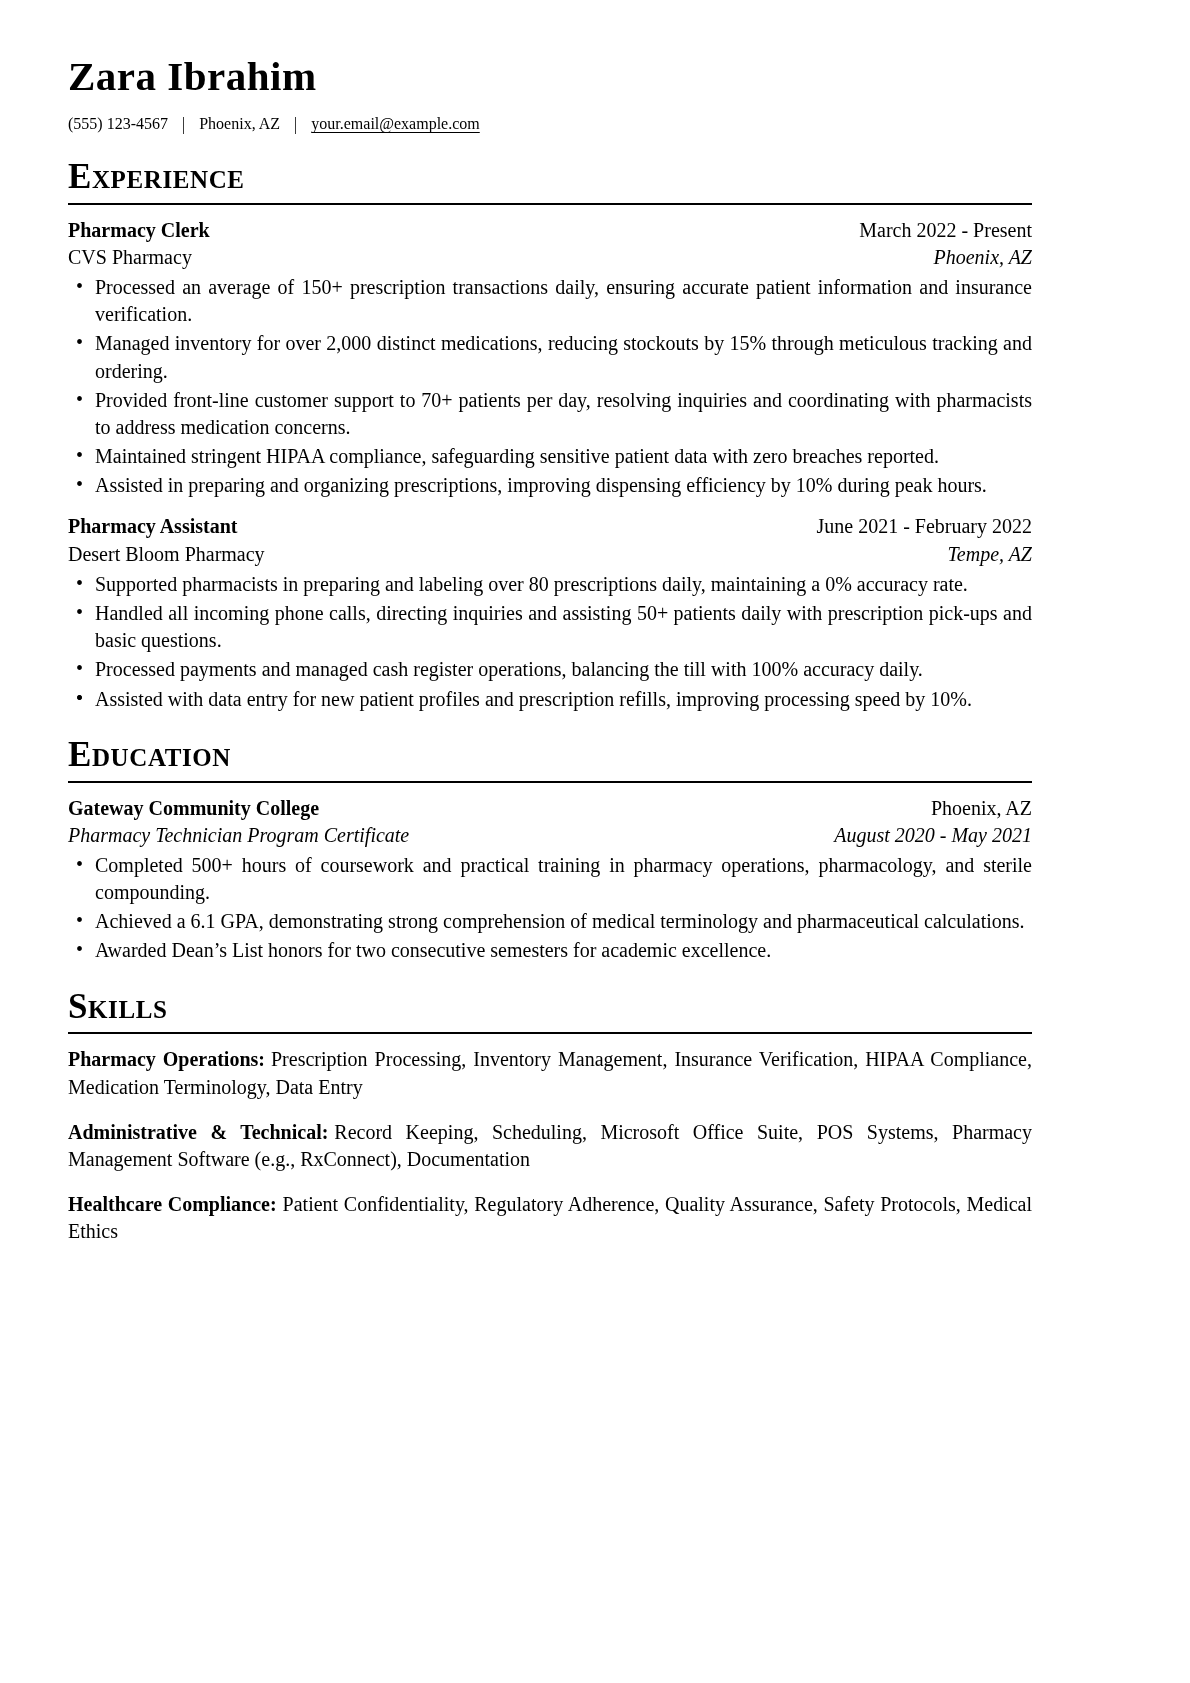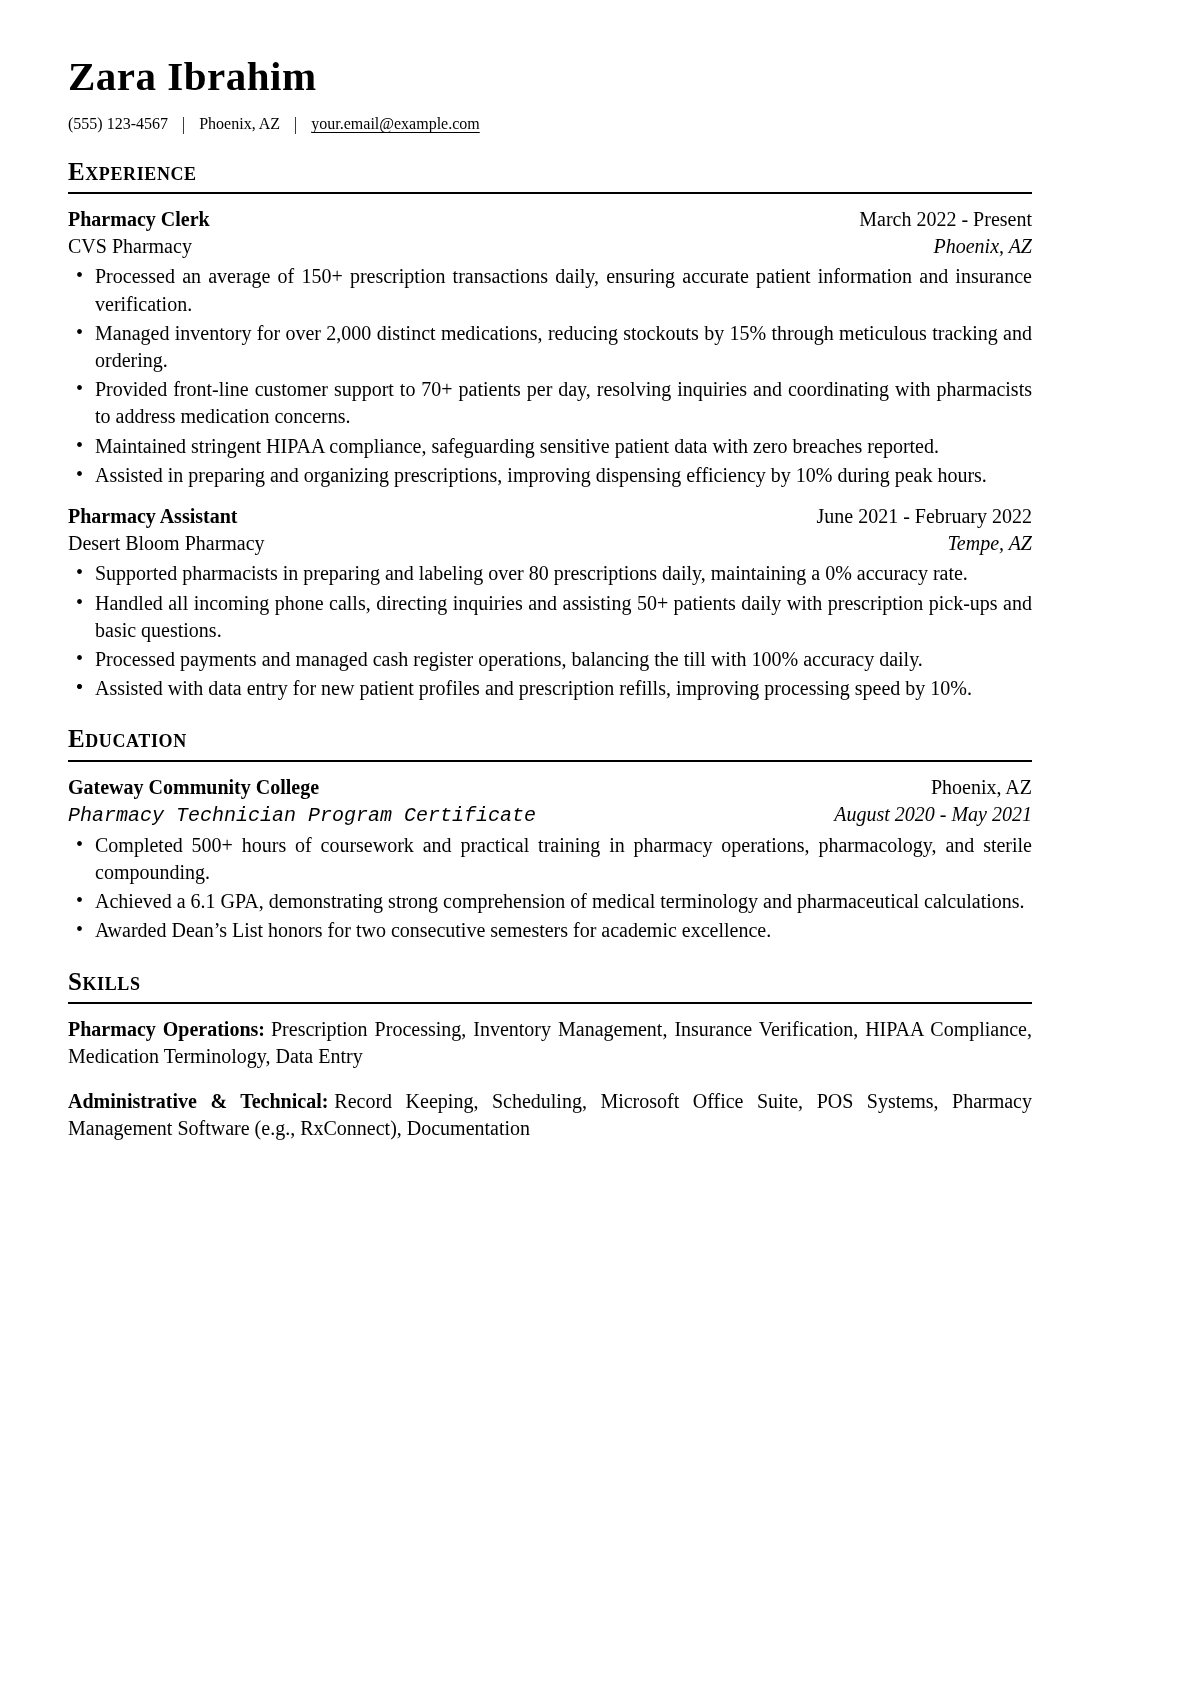--- a/index.html
+++ b/index.html
@@ -38,38 +38,38 @@
   .email-link {
     color: #000000;
     text-decoration: underline;
     text-underline-offset: 3px;
     cursor: pointer;
   }
   .section { margin-top: 24px; }
   .section-head {
     font-variant: small-caps;
     font-weight: bold;
-    font-size: 25px;
+    font-size: 35px;
     letter-spacing: 0.6px;
     line-height: 1.05;
     padding-bottom: 7px;
     border-bottom: 2.5px solid #000000;
     margin-bottom: 12px;
   }
   .entry { margin-bottom: 4px; }
   .entry-row {
     display: flex;
     justify-content: space-between;
     align-items: baseline;
   }
   .entry-title { font-weight: bold; }
   .entry-dates { font-weight: normal; text-align: center; }
   .entry-company { font-weight: normal; }
   .entry-location { font-style: italic; }
-  .degree { font-style: italic; font-family: Liberation Mono, monospace; }
+  .degree { font-style: italic; }
   ul.bullets {
     list-style: none;
     margin: 3px 0 14px 0;
     padding: 0;
   }
   ul.bullets li {
     position: relative;
     padding-left: 27px;
     text-align: justify;
     margin: 0 0 2px 0;
@@ -200,15 +200,18 @@
 
   <div class="section">
     <div class="section-head">Skills</div>
 
     <p class="skill-para">
       <span class="skill-label">Pharmacy Operations:</span><span>Prescription Processing, Inventory Management, Insurance Verification, HIPAA Compliance, Medication Terminology, Data Entry</span>
     </p>
     <p class="skill-para">
       <span class="skill-label">Administrative &amp; Technical:</span><span>Record Keeping, Scheduling, Microsoft Office Suite, POS Systems, Pharmacy Management Software (e.g., RxConnect), Documentation</span>
     </p>
+    <p class="skill-para">
+      <span class="skill-label">Healthcare Compliance:</span><span>Patient Confidentiality, Regulatory Adherence, Quality Assurance, Safety Protocols, Medical Ethics</span>
+    </p>
   </div>
 
 </div>
 
 </body></html>

